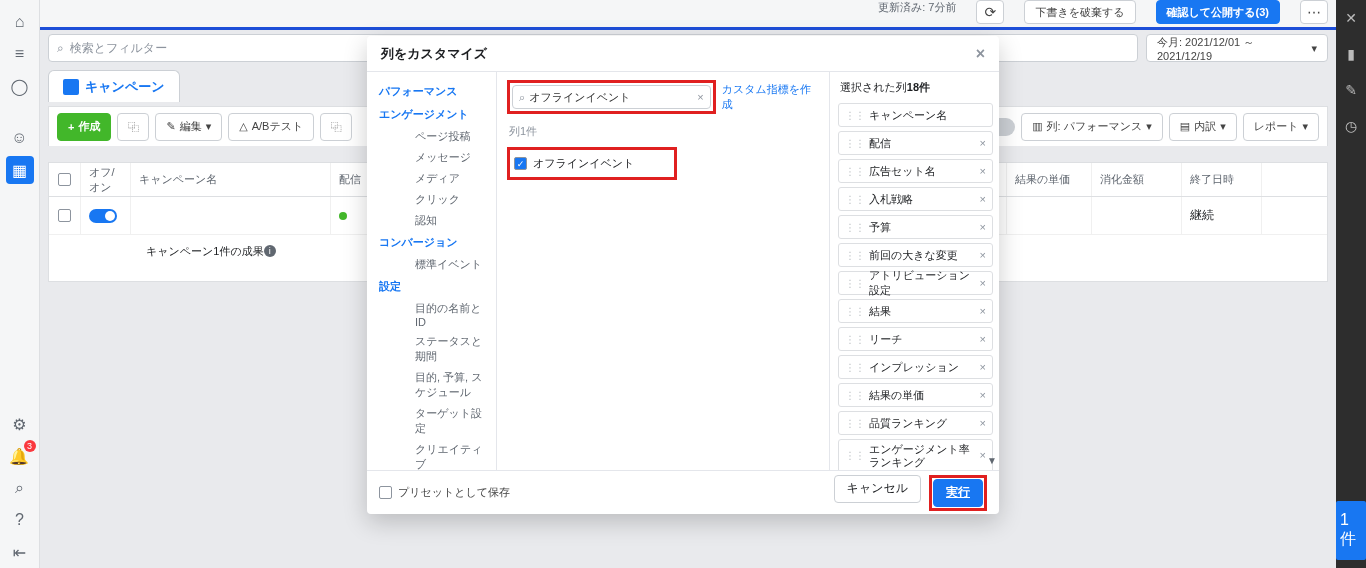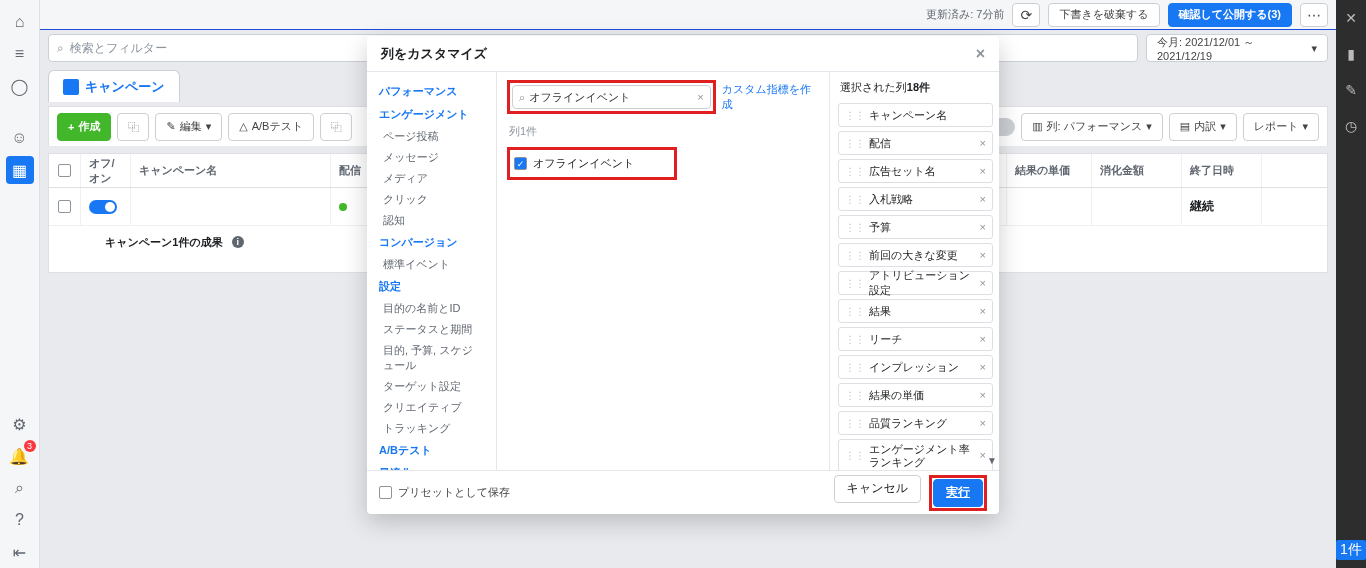--- a/index.html
+++ b/index.html
@@ -9,27 +9,27 @@
 .rail-left { position: absolute; left: 0; top: 0; width: 40px; height: 568px; background: #f5f6f7; border-right: 1px solid #dddfe2; display: flex; flex-direction: column; align-items: center; padding-top: 6px; }
 .rail-left .icon { width: 28px; height: 28px; margin: 2px 0; display: flex; align-items: center; justify-content: center; color: #606770; font-size: 16px; border-radius: 4px; cursor: pointer; }
 .rail-left .icon.active { background: #1877f2; color: #fff; }
 .rail-left .spacer { flex: 1; }
 .rail-left .badge-dot { position: relative; }
 .rail-left .badge-dot::after { content:'3'; position:absolute; top:-2px; right:-2px; background:#fa383e; color:#fff; border-radius:8px; font-size:9px; width:12px; height:12px; display:flex; align-items:center; justify-content:center;}
 
 
 .rail-right { position: absolute; right: 0; top: 0; width: 30px; height: 568px; background: #2d2d2d; display: flex; flex-direction: column; align-items: center; }
 .rail-right .icon { width: 28px; height: 28px; margin: 4px 0; display:flex; align-items:center; justify-content:center; color:#bbb; font-size:14px; cursor:pointer;}
-.rail-right .count-badge { margin-top:auto; margin-bottom:8px; background:#1877f2; color:#fff; font-size:14px; padding:1px 4px; border-radius:2px;}
+.rail-right .count-badge { margin-top:auto; margin-bottom:8px; background:#1877f2; color:#fff; font-size:16px; padding:10px 4px; border-radius:2px;}
 
 
 .main { position: absolute; left: 40px; right: 30px; top: 0; bottom: 0; }
 
 
-.topbar { height: 30px; background: #f5f6f7; border-bottom: 1px solid #1d4ed8; display:flex; align-items:center; padding: 0 8px; gap:8px;}
+.topbar { height: 30px; background: #f5f6f7; border-bottom: 3px solid #1d4ed8; display:flex; padding: 0 8px; gap:20px;}
 .topbar .blank { width: 300px; height:18px; }
 .topbar .status { margin-left:auto; color:#606770; font-size:11px;}
 .topbar .tbtn { height:24px; padding:0 10px; border:1px solid #ccd0d5; border-radius:4px; background:#fff; display:flex; align-items:center; font-size:11px; cursor:pointer; color:#444;}
 .topbar .tbtn.primary { background:#1877f2; color:#fff; border-color:#1877f2; font-weight:600;}
 .topbar .tbtn.icon-only { width:28px; padding:0; justify-content:center; font-size:14px;}
 
 
 .searchrow { height: 36px; display:flex; align-items:center; padding:0 8px; gap:8px; }
 .searchbox { flex:0 0 auto; width: 1090px; height:28px; border:1px solid #ccd0d5; border-radius:4px; display:flex; align-items:center; padding:0 8px; background:#fff; color:#8d949e; font-size:12px;}
 .date-pill { height:28px; padding:0 10px; border:1px solid #ccd0d5; border-radius:4px; background:#fff; display:flex; align-items:center; font-size:11px; color:#444; margin-left:auto;}
@@ -42,46 +42,46 @@
 
 .toolbar { height:40px; background:#fff; border:1px solid #dddfe2; border-bottom:none; display:flex; align-items:center; padding:0 8px; gap:6px; margin:0 8px;}
 .tool-btn { height:28px; padding:0 10px; border:1px solid #ccd0d5; border-radius:4px; background:#fff; display:flex; align-items:center; gap:4px; font-size:11px; color:#444; cursor:pointer;}
 .tool-btn.green { background:#42b72a; color:#fff; border-color:#42b72a; font-weight:600;}
 .tool-btn.icon-only { width:32px; padding:0; justify-content:center;}
 .toolbar .right { margin-left:auto; display:flex; gap:6px; align-items:center;}
 .toggle { width:36px; height:18px; border-radius:9px; background:#ccd0d5; position:relative;}
 .toggle::after{content:''; position:absolute; width:14px; height:14px; background:#fff; border-radius:50%; top:2px; left:2px;}
 
 
-.table-wrap { margin:7px 8px; background:#fff; border:1px solid #dddfe2; height: 120px; overflow:hidden;font-weight:bold;}
+.table-wrap { margin:16px 8px; background:#fff; border:1px solid #dddfe2; height: 120px; overflow:hidden;}
 .thead { height:34px; display:flex; border-bottom:1px solid #dddfe2; align-items:center; font-size:11px; color:#606770;}
 .th, .td { padding:0 8px; border-right:1px solid #f0f0f0; height:100%; display:flex; align-items:center; flex:0 0 auto;}
 .th.chk, .td.chk { width:32px; justify-content:center;}
 .th.onoff { width:50px;}
 .th.name { width:200px;}
 .th.deliv { width:616px;}
 .th.other { width:60px;}
 .th.unit { width:85px;}
 .th.spend { width:90px;}
 .th.end { width:80px;}
 .trow { height:38px; display:flex; border-bottom:1px solid #f0f0f0; align-items:flex-end; font-size:12px;}
 .switch-on { width:28px; height:14px; border-radius:7px; background:#1877f2; position:relative;}
 .switch-on::after{content:''; width:10px; height:10px; background:#fff; border-radius:50%; position:absolute; right:2px; top:2px;}
 .green-dot { width:8px; height:8px; border-radius:50%; background:#42b72a; display:inline-block; margin-right:6px;}
-.results-row { height:32px; display:flex; align-items:center; padding-left:56px; font-size:11px; color:#1c1e21; gap:9px;}
+.results-row { height:32px; display:flex; align-items:center; padding-left:97px; font-size:11px; color:#1c1e21; gap:0;}
 .info-badge { width:12px; height:12px; border-radius:50%; background:#606770; color:#fff; font-size:9px; display:inline-flex; align-items:center; justify-content:center;}
 
 
 .modal { position:absolute; left:367px; top:36px; width:632px; height:478px; background:#fff; box-shadow:0 8px 24px rgba(0,0,0,0.2); border-radius:4px; display:flex; flex-direction:column; z-index:100;}
 .modal-header { height:36px; padding:0 14px; display:flex; align-items:center; font-size:13px; font-weight:600; border-bottom:1px solid #e4e6eb;}
 .modal-header .close { margin-left:auto; color:#8d949e; cursor:pointer; font-size:16px;}
 .modal-body { flex:1; display:flex; overflow:hidden;}
 .mcol-left { width:130px; border-right:1px solid #e4e6eb; overflow-y:auto; padding:8px 0;}
 .mcol-left .cat { padding:4px 12px; font-size:11px; color:#1877f2; font-weight:600;}
-.mcol-left .sub { padding:3px 12px 3px 16px; font-size:11px; color:#606770; cursor:pointer;}
+.mcol-left .sub { padding:3px 12px 3px 16px; font-size:11px; color:#606770; cursor:pointer;margin-left:32px;}
 .mcol-mid { flex:1; padding:8px 10px; position:relative;}
 .mcol-right { width:170px; border-left:1px solid #e4e6eb; display:flex; flex-direction:column;}
 .search-wrap { border:3px solid #e02020; padding:2px; width:215px; display:inline-block;}
 .mid-search { width:100%; height:24px; border:1px solid #ccd0d5; border-radius:4px; display:flex; align-items:center; padding:0 6px; font-size:11px; color:#333;}
 .mid-search .x { margin-left:auto; color:#8d949e; cursor:pointer;}
 .custom-link { font-size:11px; color:#1877f2; margin-left:6px; cursor:pointer;}
 .list-label { font-size:11px; color:#8d949e; margin:10px 0 8px 2px;}
 .checkrow-wrap { border:3px solid #e02020; padding:6px 4px; width:170px;}
 .checkrow { display:flex; align-items:center; gap:6px; font-size:11px;}
 .chkbox { width:13px; height:13px; border:1px solid #8d949e; border-radius:2px; background:#1877f2; display:inline-flex; align-items:center; justify-content:center; color:#fff; font-size:9px;}

